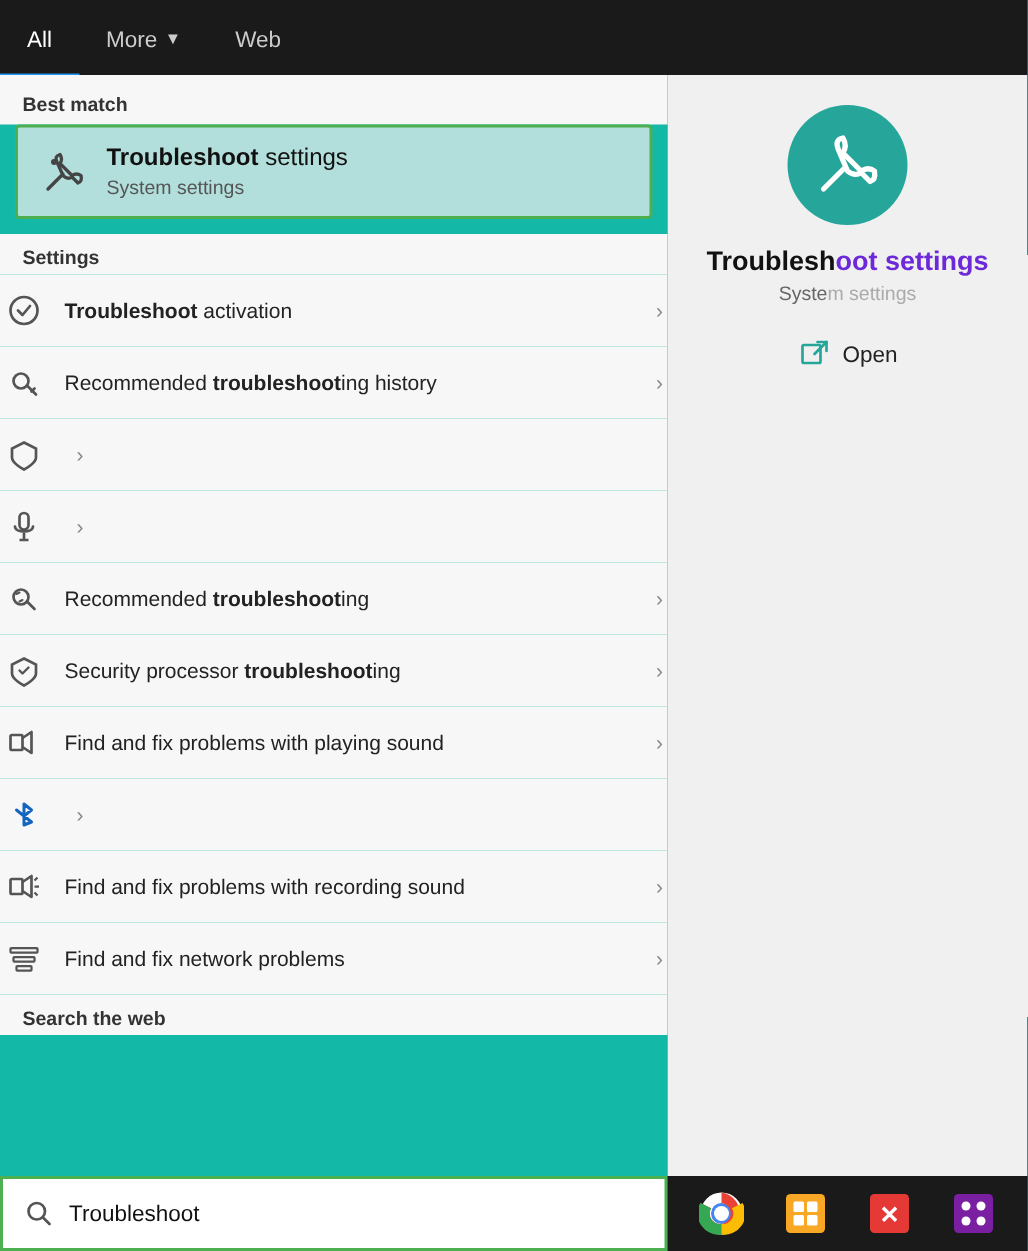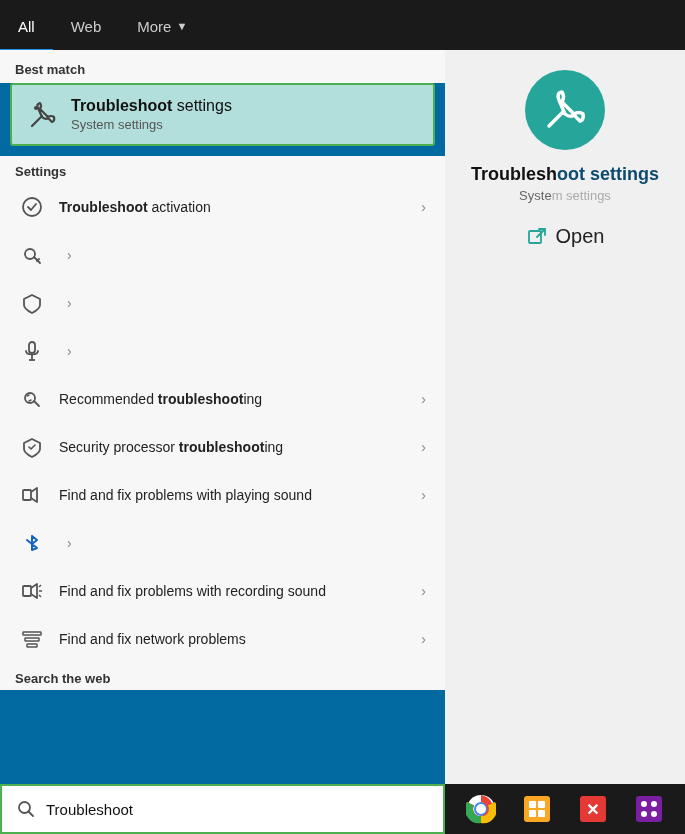--- a/index.html
+++ b/index.html
@@ -48,21 +48,21 @@
       font-size: 11px;
     }
 
     
     .search-panel {
       position: absolute;
       top: 50px;
       left: 0;
       width: 445px;
       bottom: 0;
-      background: #0369a1;
+      background: #14b8a6;
       display: flex;
       flex-direction: column;
     }
 
     
     .best-match-header {
       padding: 12px 15px 6px 15px;
       font-size: 13px;
       font-weight: 600;
       color: #333;
@@ -105,21 +105,21 @@
       font-size: 13px;
       font-weight: 600;
       color: #333;
       background: #f7f7f7;
     }
 
     
     .list-item {
       display: flex;
       align-items: center;
-      padding: 10px 19px;
+      padding: 10px 3px;
       cursor: pointer;
       background: #f7f7f7;
       position: relative;
       min-height: 48px;
     }
     .list-item .li-icon {
       width: 26px;
       height: 26px;
       margin-right: 14px;
       flex-shrink: 0;
@@ -215,25 +215,25 @@
     }
   </style>
 </head>
 <body>
 
 <div class="top-nav">
   <div class="nav-item active">
     <span>All</span>
   </div>
   <div class="nav-item">
-    <span>Web</span>
-  </div>
-  <div class="nav-item">
     <span>More</span>
     <span class="dropdown-arrow">▼</span>
+  </div>
+  <div class="nav-item">
+    <span>Web</span>
   </div>
 </div>
 
 <div class="search-panel">
 
   <div class="best-match-header">Best match</div>
 
   <div class="best-match-item">
     <div class="bm-icon">
       <svg width="30" height="30" viewBox="0 0 30 30" fill="none">
@@ -264,20 +264,23 @@
     <span class="li-arrow">›</span>
   </div>
 
   <div class="list-item">
     <div class="li-icon">
       <svg width="22" height="22" viewBox="0 0 22 22" fill="none">
         <circle cx="9" cy="10" r="5" stroke="#555" stroke-width="1.8"></circle>
         <path d="M13 13 L19 19" stroke="#555" stroke-width="1.8" stroke-linecap="round"></path>
         <path d="M16 17 L18 15" stroke="#555" stroke-width="1.8" stroke-linecap="round"></path>
       </svg>
+    </div>
+    <div class="li-text">
+      <span>Recommended </span><span class="bold">troubleshoot</span><span>ing history</span>
     </div>
     <span class="li-arrow">›</span>
   </div>
 
   <div class="list-item">
     <div class="li-icon">
       <svg width="22" height="22" viewBox="0 0 22 22" fill="none">
         <path d="M11 3 L19 7 V13 C19 17 11 21 11 21 C11 21 3 17 3 13 V7 L11 3Z" stroke="#555" stroke-width="1.8" fill="none"></path>
       </svg>
     </div>
@@ -385,32 +388,32 @@
 
 <div class="right-panel">
   <div style="display:flex; flex-direction:column; align-items:center; width:100%;">
 
     <div style="width:80px;height:80px;background:#26a69a;border-radius:50%;display:flex;align-items:center;justify-content:center;margin-bottom:14px;">
       <svg width="46" height="46" viewBox="0 0 46 46" fill="none">
         <path d="M7 39 L21 25 M17 13 Q14 6 20 5 Q23 10 20 15 L32 27 Q37 24 41 27 Q42 33 38 34 L32 28 Q28 31 23 27 L17 13Z" stroke="white" stroke-width="3.5" fill="none" stroke-linecap="round" stroke-linejoin="round"></path>
       </svg>
     </div>
     <div style="font-size:18px;font-weight:600;color:#111;overflow:hidden;text-overflow:ellipsis;white-space:nowrap;max-width:220px;">
-      Troublesh<span style="color:#0c4a6e;">oot settings</span>
+      Troublesh<span style="color:#6d28d9;">oot settings</span>
     </div>
     <div style="font-size:13px;color:#666;margin-top:3px;">
       Syste<span style="color:#aaa;">m settings</span>
     </div>
     <div style="display:flex;align-items:center;gap:8px;margin-top:22px;cursor:pointer;">
       <svg width="22" height="22" viewBox="0 0 22 22" fill="none">
         <rect x="3" y="5" width="12" height="12" rx="1" stroke="#26a69a" stroke-width="1.8" fill="none"></rect>
         <path d="M13 3 H19 V9" stroke="#26a69a" stroke-width="1.8" stroke-linecap="round" stroke-linejoin="round"></path>
         <path d="M19 3 L11 11" stroke="#26a69a" stroke-width="1.8" stroke-linecap="round"></path>
       </svg>
-      <span style="font-size:20px;color:#222;">Open</span>
+      <span style="font-size:15px;color:#222;">Open</span>
     </div>
   </div>
 </div>
 
 <div class="taskbar">
 
   <div class="taskbar-icon" style="background:transparent;">
     <svg width="30" height="30" viewBox="0 0 30 30">
       <circle cx="15" cy="15" r="14" fill="white"></circle>
       <circle cx="15" cy="15" r="7" fill="#4285f4"></circle>

